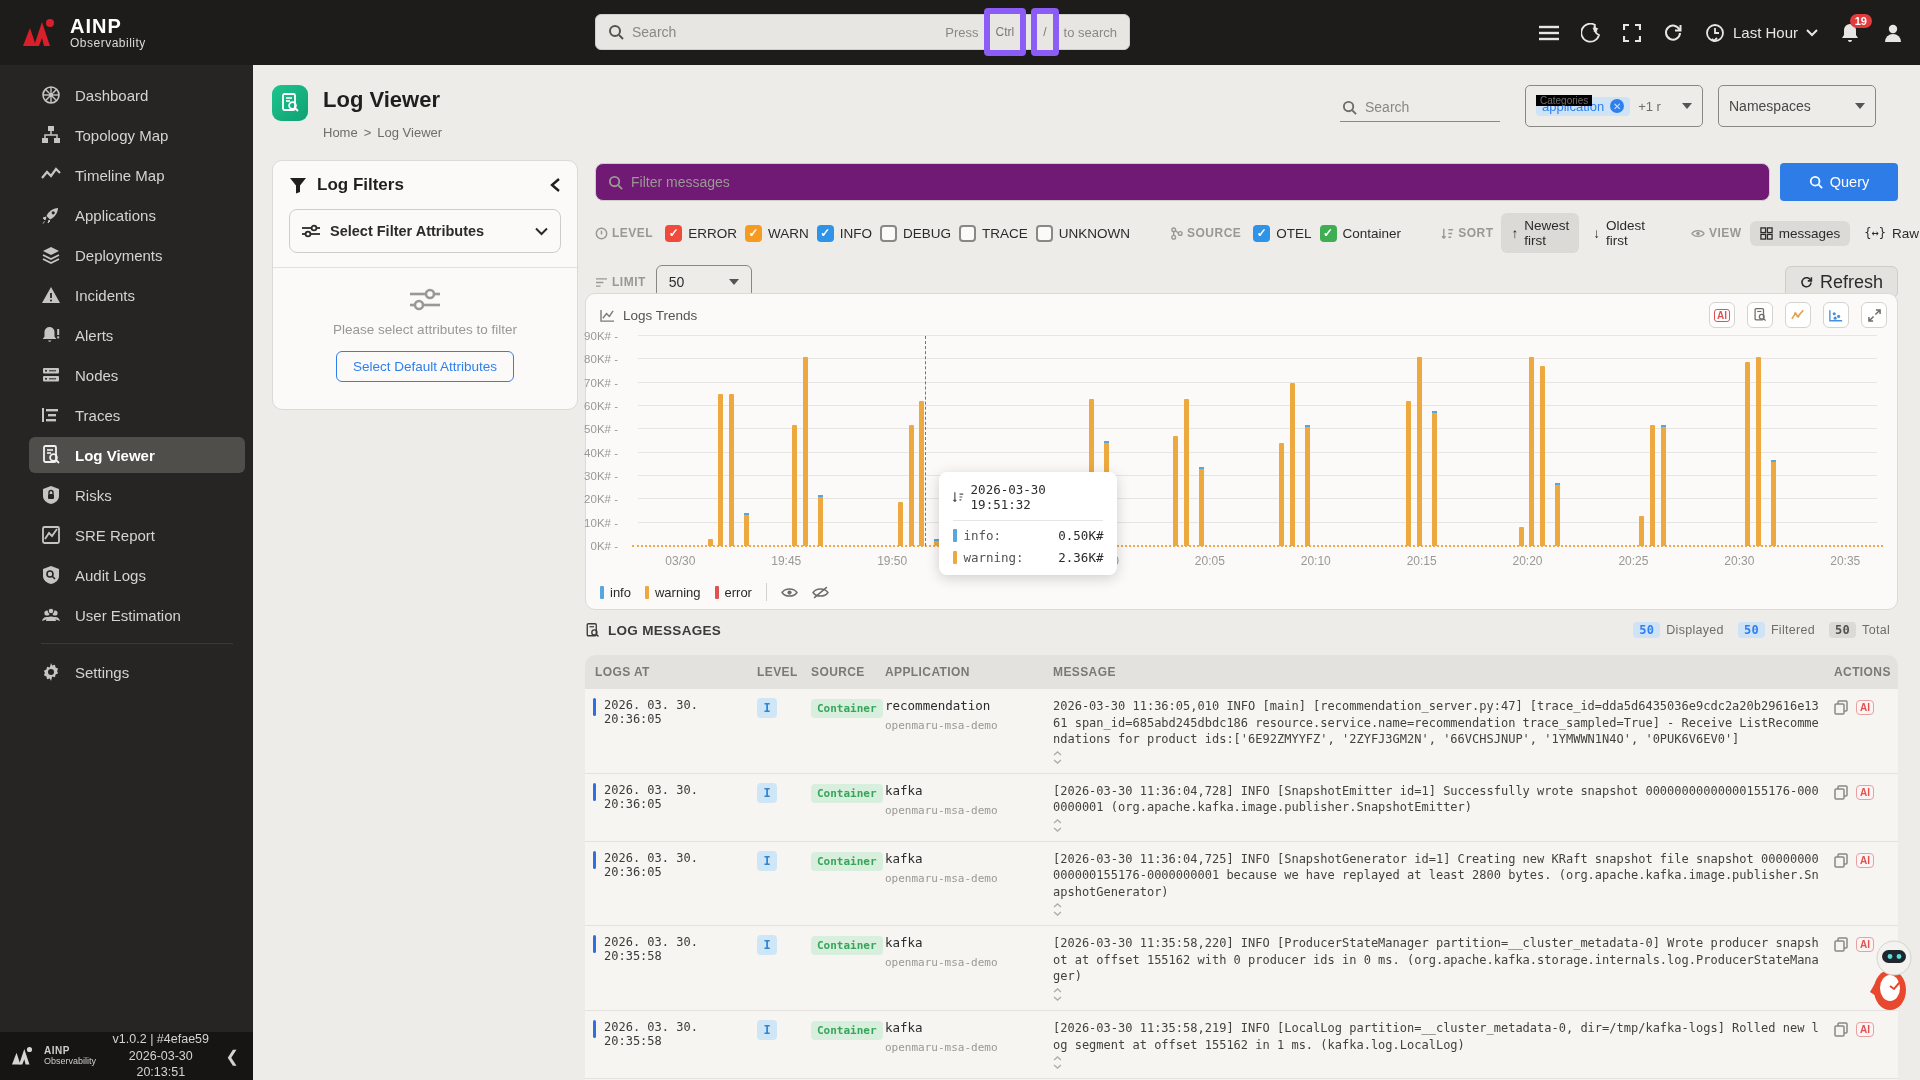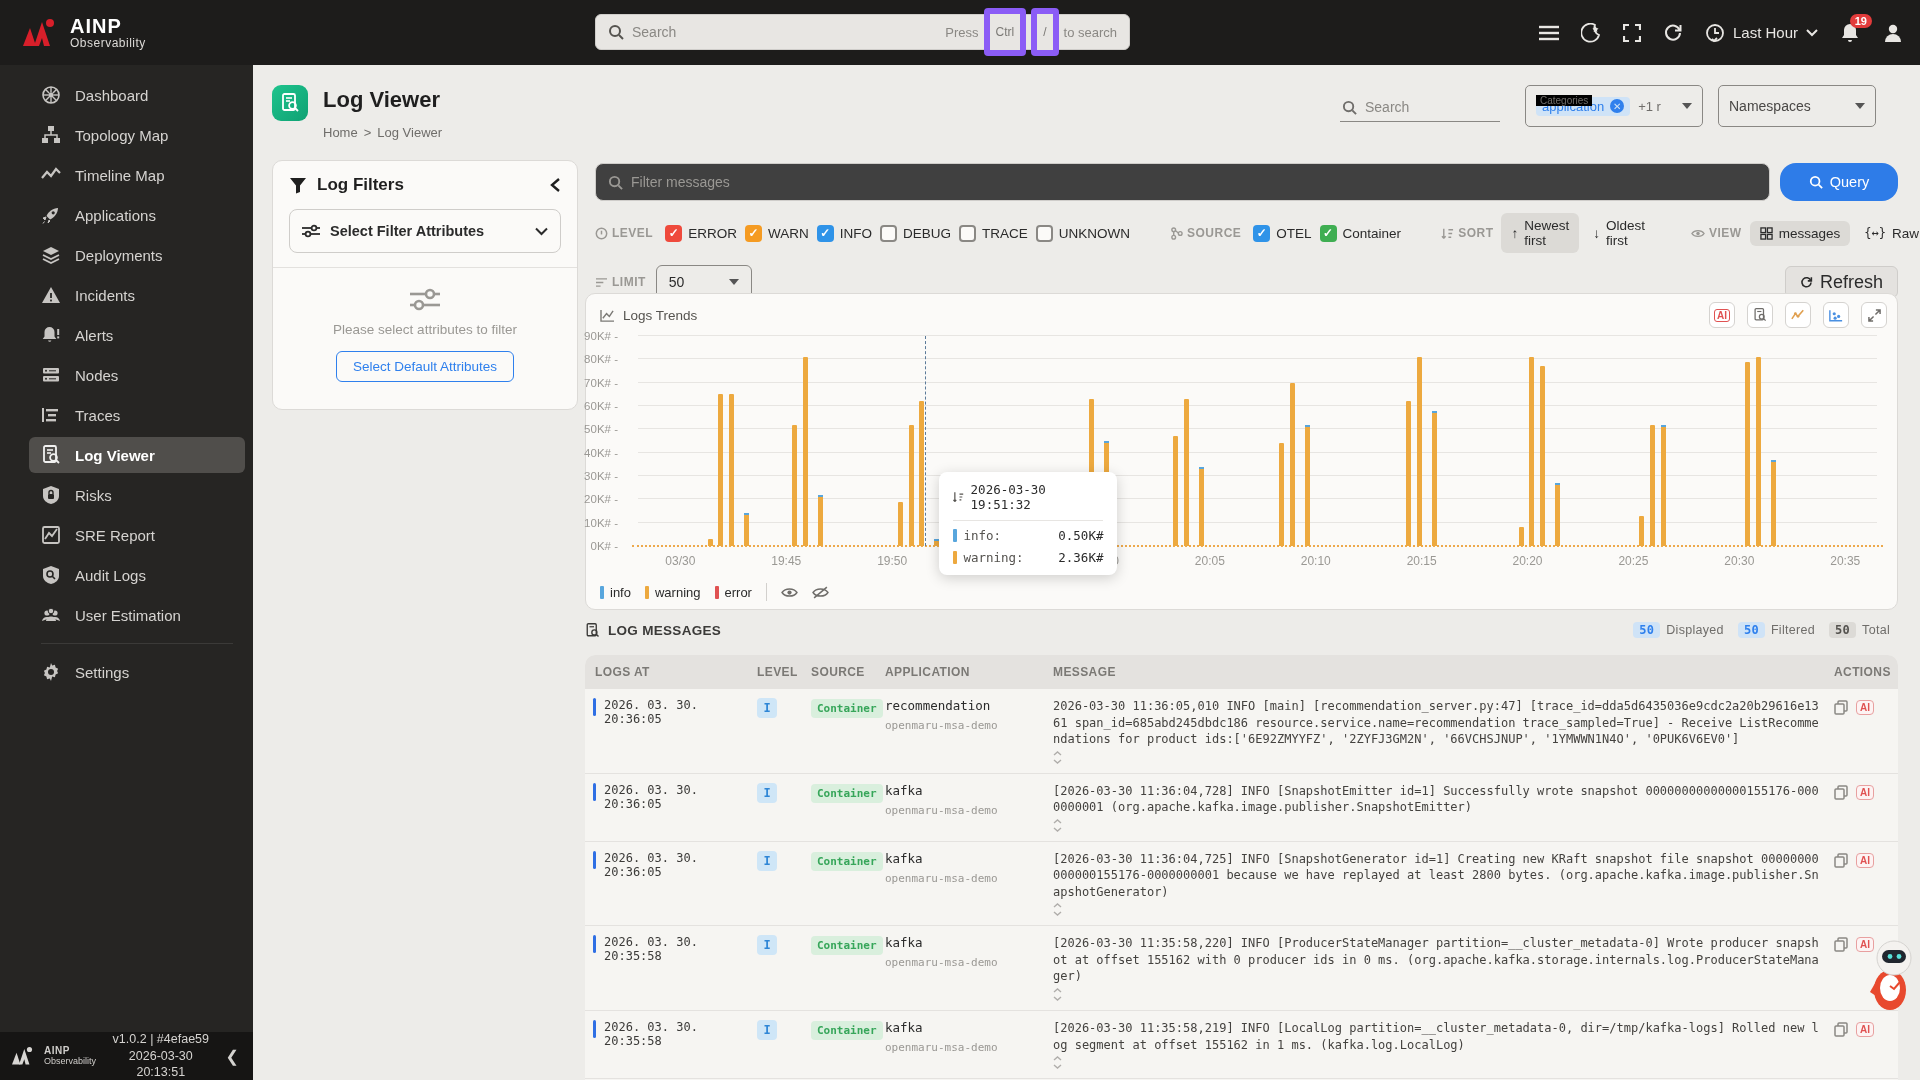--- a/index.html
+++ b/index.html
@@ -58,22 +58,22 @@
   .fc-select { margin-top:14px; border:1px solid #cfcdca; border-radius:8px; height:44px; display:flex; align-items:center; padding:0 12px; gap:10px; font-size:14.5px; font-weight:bold; color:#2b2b2b; cursor:pointer; }
   .fc-select .sp { flex:1; }
   .fc-divider { border-top:1px solid #e3e1de; margin:14px -16px 0; }
   .fc-empty { text-align:center; margin-top:18px; }
   .fc-empty .txt { color:#9a9894; font-size:13.5px; margin-top:10px; }
   .fc-btn { margin:14px auto 0; display:block; border:1px solid #2f80ed; color:#2f80ed; background:transparent; font-size:13.5px; border-radius:6px; padding:7px 16px; cursor:pointer; font-family:inherit; }
 
   
   .qwrap { position:absolute; left:595px; top:163px; width:1303px; }
   .qrow1 { display:flex; gap:10px; }
-  .filter-input { flex:1; height:38px; background:#404040; border:1px solid #cfcdca; border-radius:8px; display:flex; align-items:center; gap:8px; padding:0 12px; color:#9a9894; font-size:14px; }
-  .query-btn { width:118px; height:38px; background:#2e7ce8; border:none; border-radius:16px; color:#fff; font-size:14.5px; display:flex; align-items:center; justify-content:center; gap:7px; cursor:pointer; font-family:inherit; }
+  .filter-input { flex:1; height:38px; background:#701a75; border:1px solid #cfcdca; border-radius:8px; display:flex; align-items:center; gap:8px; padding:0 12px; color:#9a9894; font-size:14px; }
+  .query-btn { width:118px; height:38px; background:#2e7ce8; border:none; border-radius:4px; color:#fff; font-size:14.5px; display:flex; align-items:center; justify-content:center; gap:7px; cursor:pointer; font-family:inherit; }
   .qrow2 { display:flex; align-items:center; margin-top:12px; gap:8px; font-size:13px; flex-wrap:nowrap; }
   .glabel { color:#9a9894; font-size:12px; font-weight:bold; letter-spacing:.5px; display:flex; align-items:center; gap:4px; }
   .chk { display:flex; align-items:center; gap:6px; margin:0 4px; color:#2b2b2b; font-size:13.5px; cursor:pointer; }
   .box { width:17px; height:17px; border-radius:4px; border:2px solid #8a8884; background:#fbfaf8; display:flex; align-items:center; justify-content:center; color:#fff; font-size:12px; font-weight:bold; }
   .box.on { border:none; }
   .vdiv { width:1px; height:22px; background:#d2d0cd; margin:0 10px; }
   .segment { display:flex; align-items:center; gap:6px; padding:5px 10px; border-radius:6px; color:#2b2b2b; font-size:13.5px; cursor:pointer; }
   .segment.sel { background:#dcdad6; }
   .qrow3 { display:flex; align-items:center; margin-top:12px; gap:10px; }
   .limit-select { width:96px; height:34px; border:1px solid #8a8884; border-radius:6px; display:flex; align-items:center; padding:0 12px; font-size:14px; color:#2b2b2b; gap:8px; }

